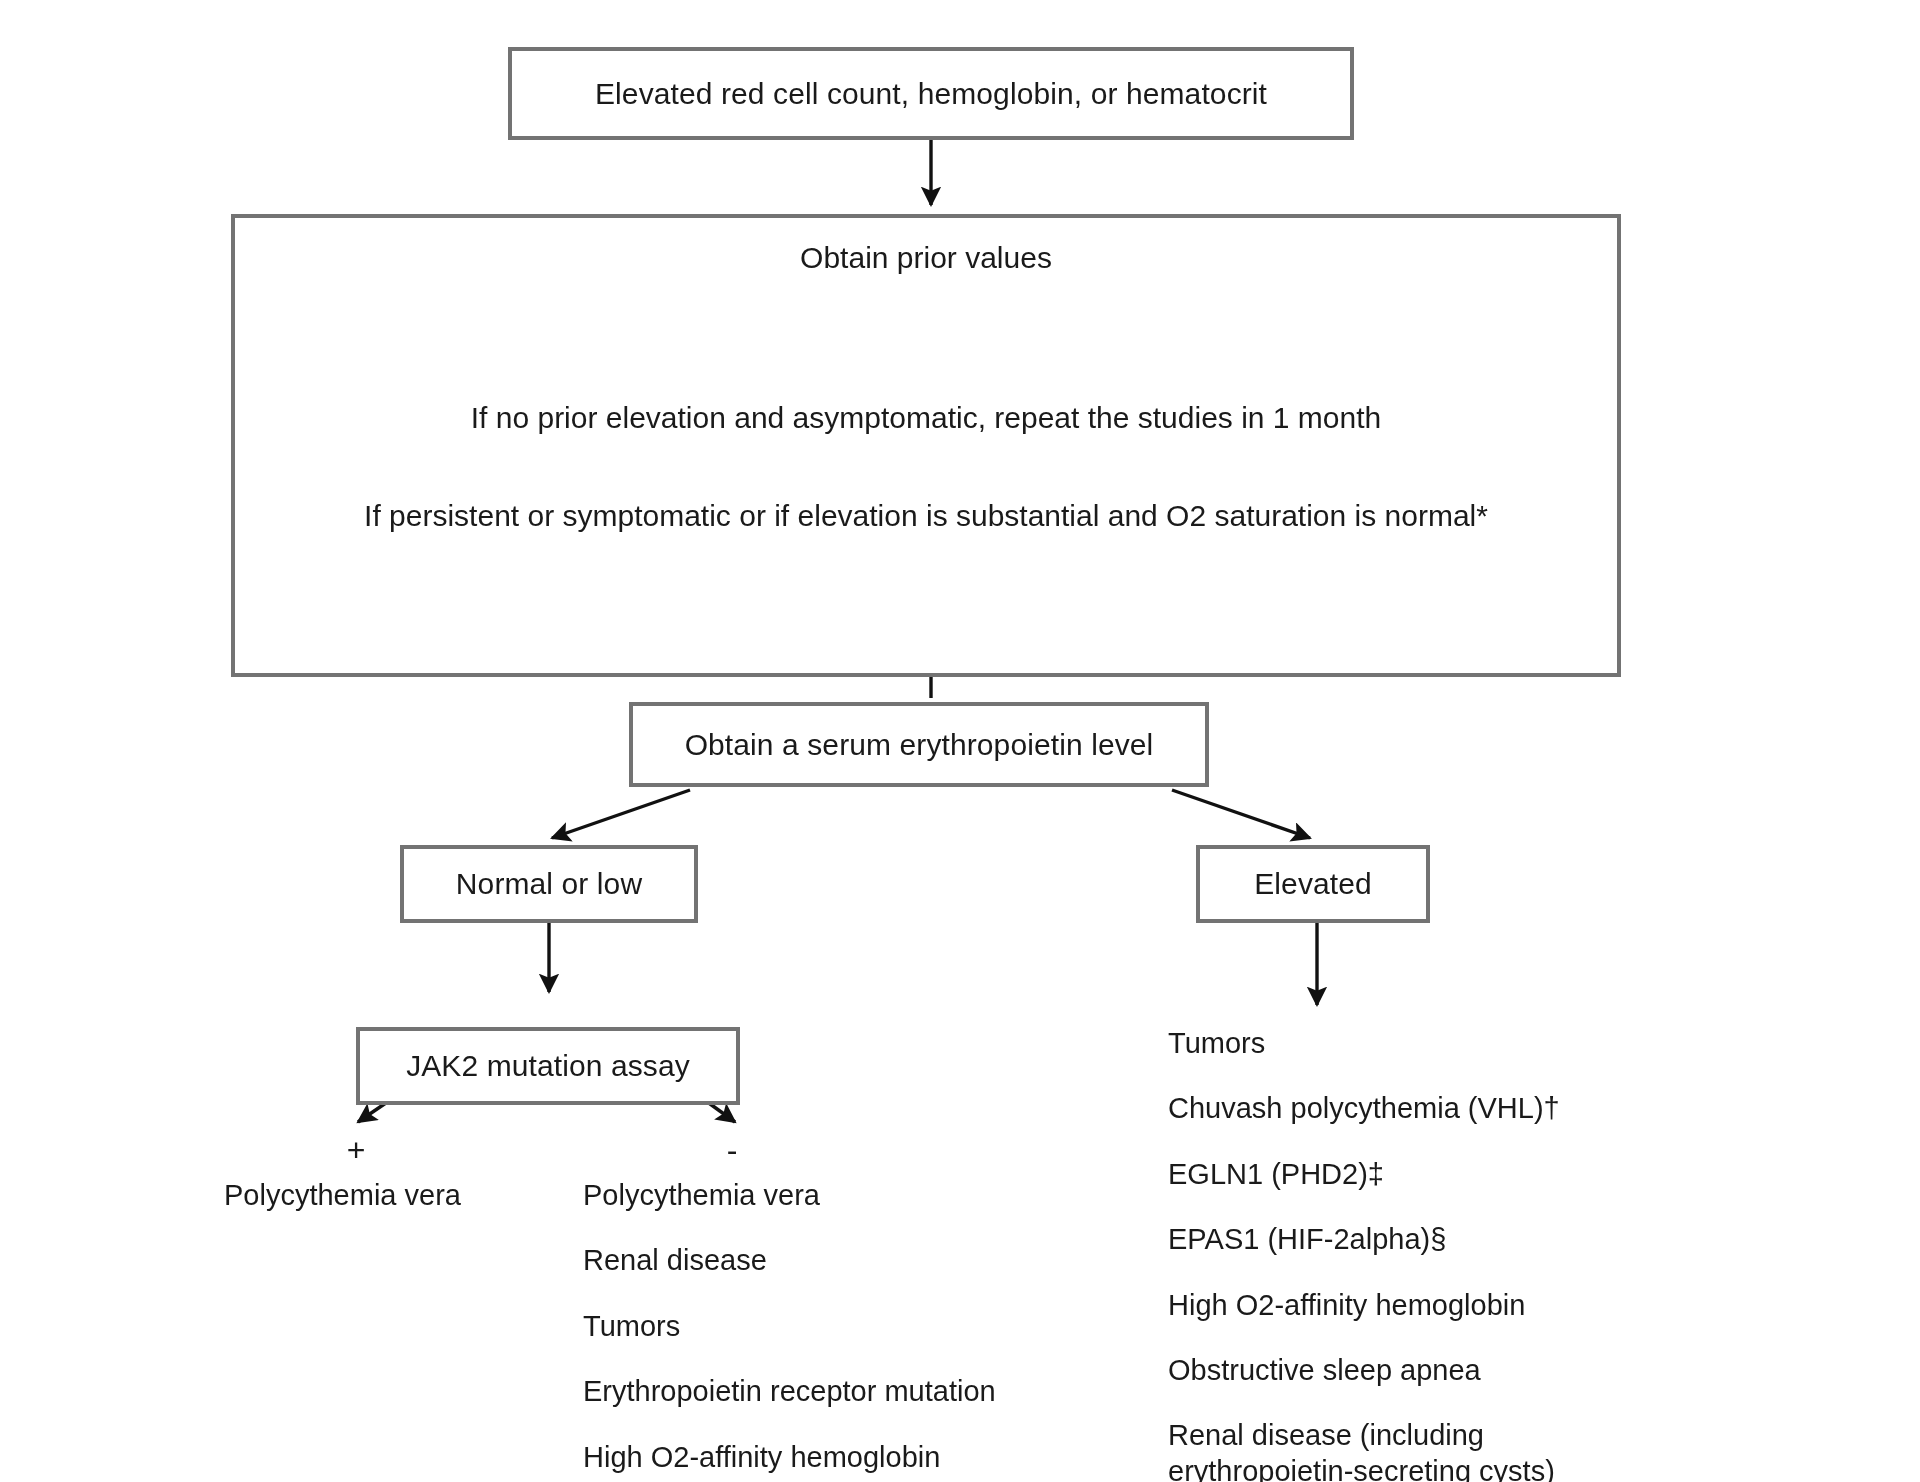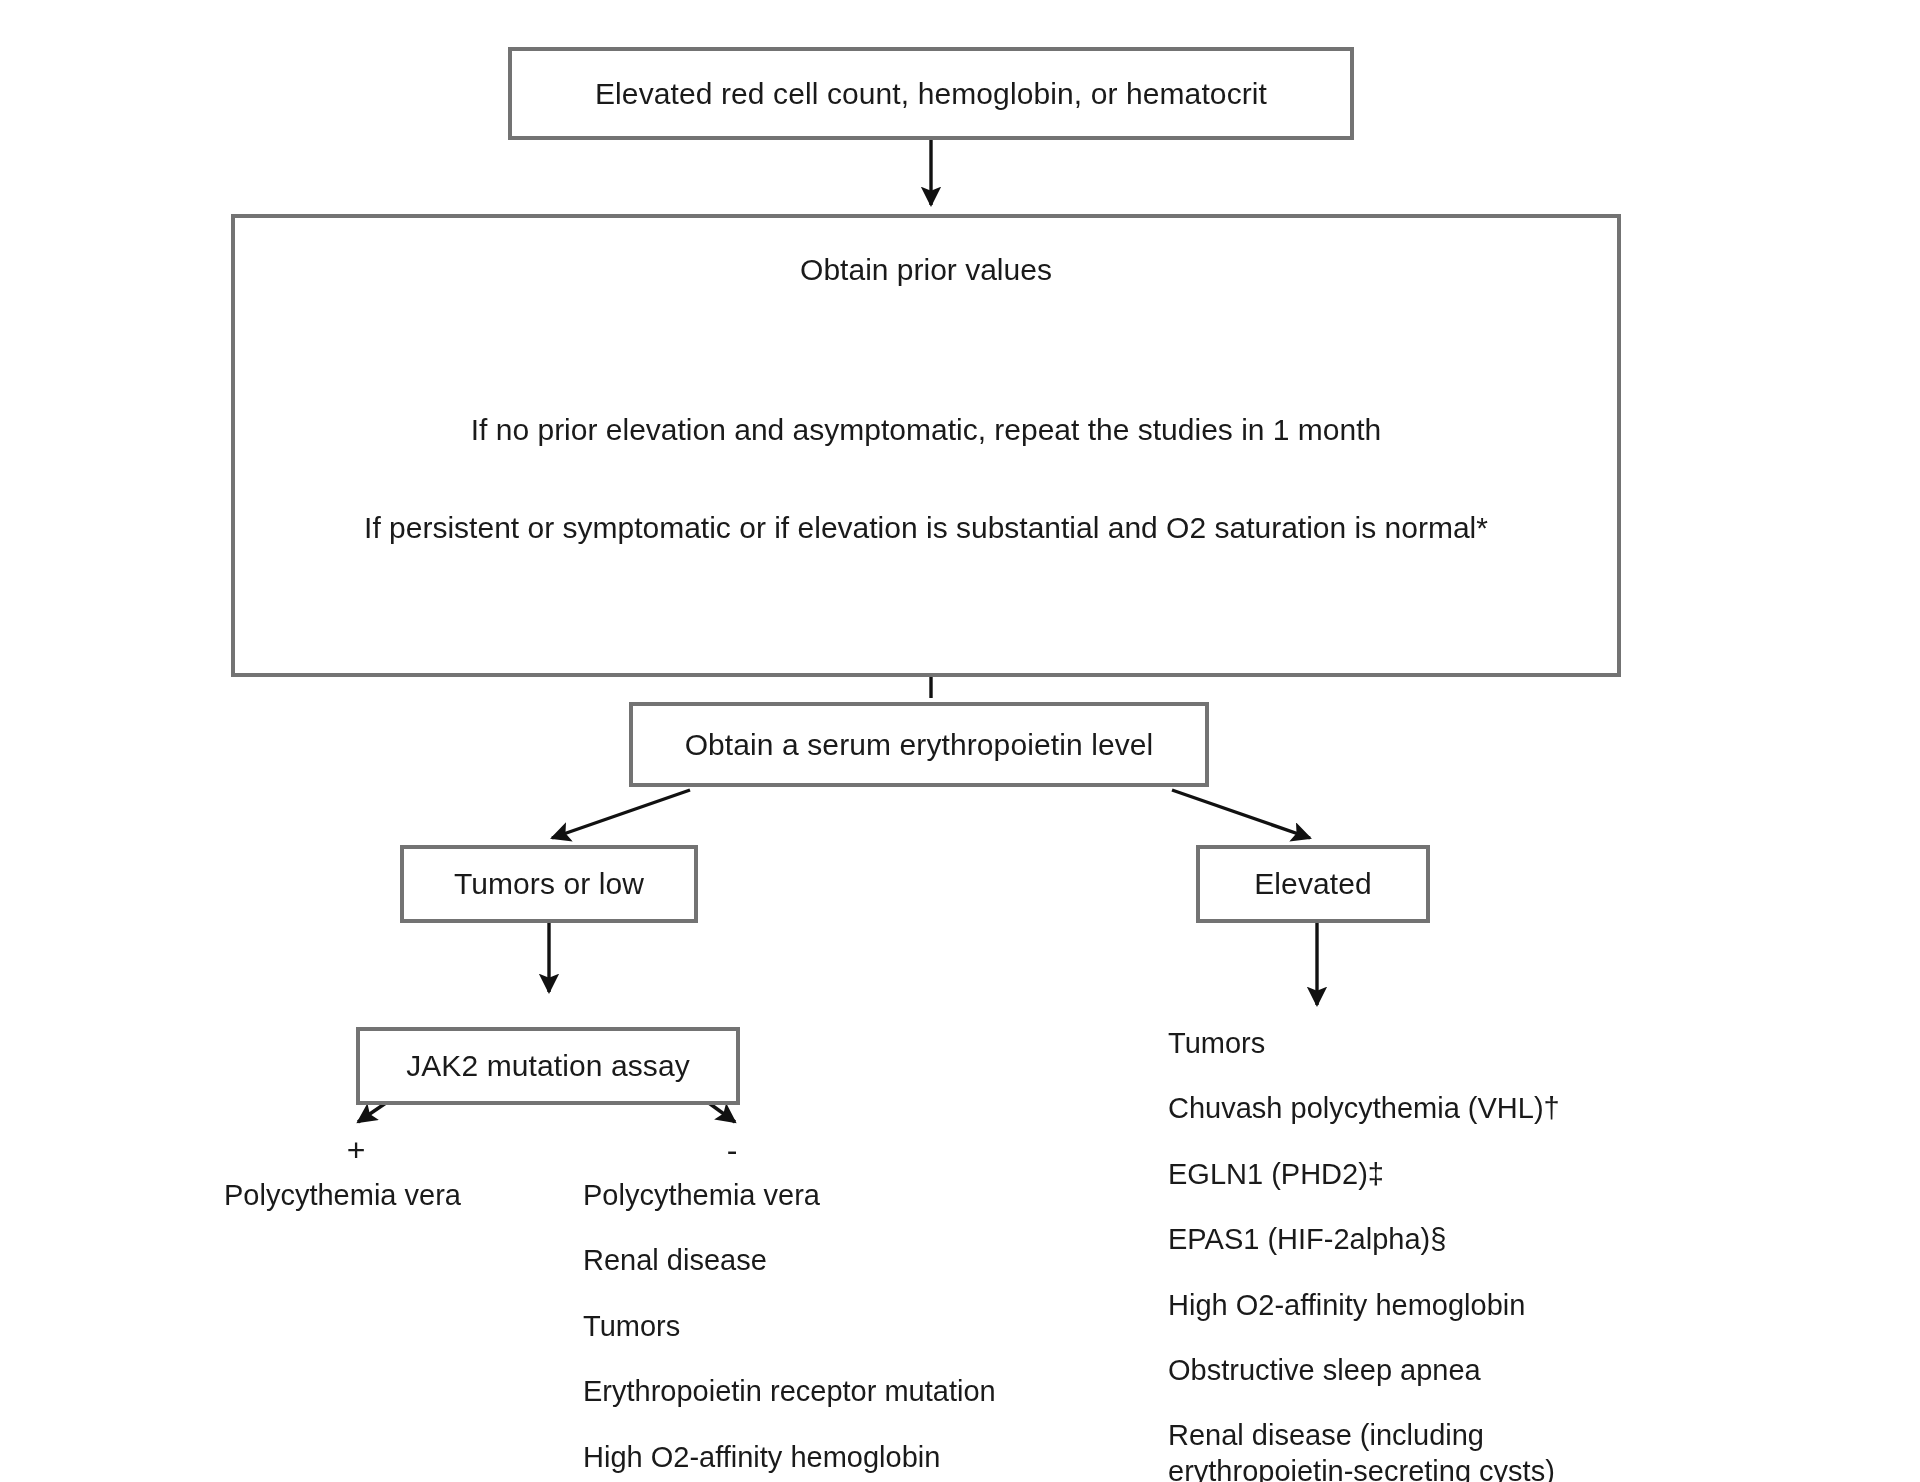--- a/index.html
+++ b/index.html
@@ -62,21 +62,20 @@
   }
   .eval-stack {
     width: 100%;
     height: 100%;
     display: flex;
     flex-direction: column;
     align-items: center;
     justify-content: flex-start;
     padding-top: 22px;
     box-sizing: border-box;
-    margin-top: 12px;
   }
   .eval-line {
     font-size: 30px;
     line-height: 1.2;
     text-align: center;
     color: #1a1a1a;
     white-space: nowrap;
   }
   .eval-gap {
     height: 62px;
@@ -205,21 +204,21 @@
       <div class="eval-gap"></div>
       <div class="eval-line">If persistent or symptomatic or if elevation is substantial and O2 saturation is normal*</div>
     </div>
   </div>
 
   <div class="node" id="node-epo">
     <span class="node-label">Obtain a serum erythropoietin level</span>
   </div>
 
   <div class="node" id="node-normal-low">
-    <span class="node-label">Tumors or low</span>
+    <span class="node-label">Normal or low</span>
   </div>
 
   <div class="node" id="node-elevated">
     <span class="node-label">Elevated</span>
   </div>
 
   <div class="node" id="node-jak2">
     <span class="node-label">JAK2 mutation assay</span>
   </div>
 

